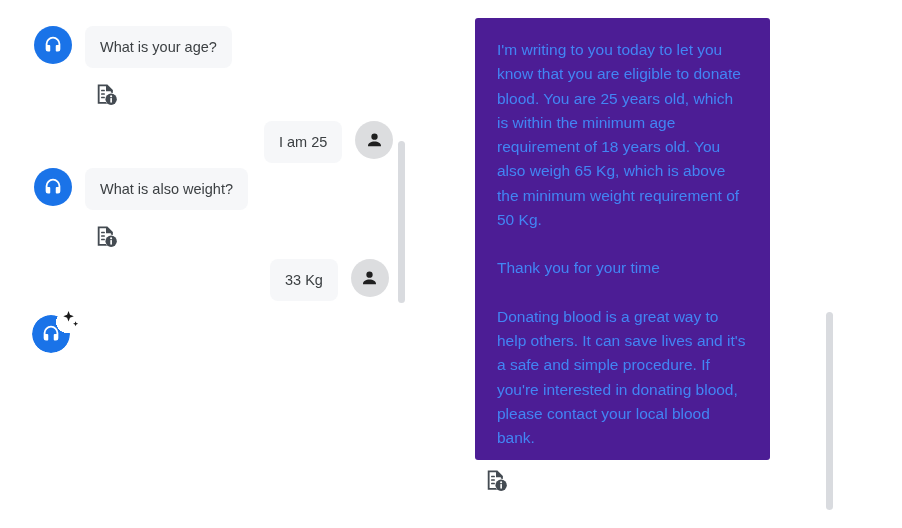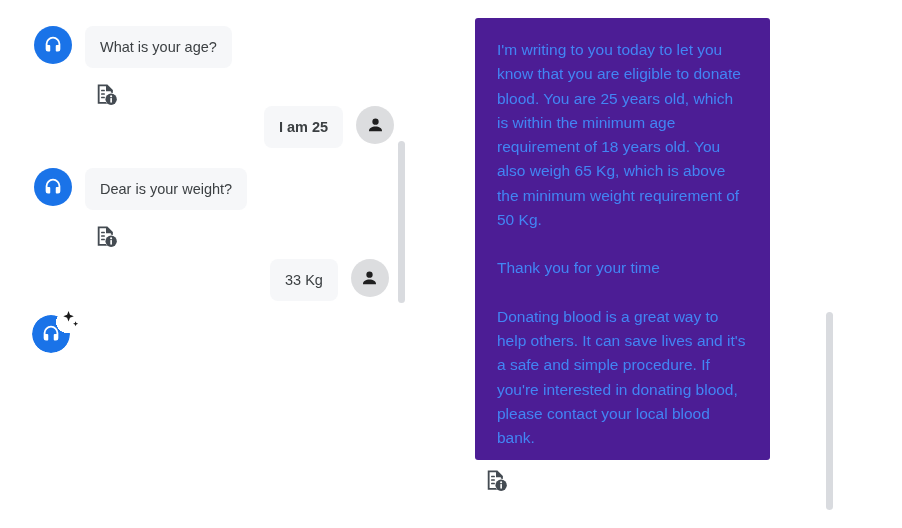--- a/index.html
+++ b/index.html
@@ -148,38 +148,38 @@
         <rect x="6.6" y="7.2" width="4.2" height="1.7" rx="0.6" fill="#444b52"></rect>
         <rect x="6.6" y="11.0" width="4.2" height="1.7" rx="0.6" fill="#444b52"></rect>
         <rect x="6.6" y="14.8" width="4.2" height="1.7" rx="0.6" fill="#444b52"></rect>
         <circle cx="17.6" cy="17.6" r="6.2" fill="#444b52"></circle>
         <circle cx="17.6" cy="14.3" r="1.15" fill="#ffffff"></circle>
         <rect x="16.7" y="16.1" width="1.8" height="5.4" rx="0.9" fill="#ffffff"></rect>
       </svg>
     </div>
   </div>
 
-  <div class="msg-row" style="left:264px; top:106px;font-weight:bold;">
+  <div class="msg-row" style="left:264px; top:121px;">
     <div class="bubble" style="margin-right:13px;">I am 25</div>
     <div class="avatar user">
       <svg width="21" height="21" viewBox="0 0 24 24" fill="#1f1f1f" aria-hidden="true">
         <circle cx="12" cy="7.6" r="3.6"></circle>
         <path d="M12 13.2c-4.1 0-7.4 2.2-7.4 4.5v.9h14.8v-.9c0-2.3-3.3-4.5-7.4-4.5z"></path>
       </svg>
     </div>
   </div>
 
   <div class="msg-row" style="left:34px; top:168px;">
     <div class="avatar agent">
       <svg width="22" height="22" viewBox="0 0 24 24" fill="#ffffff" aria-hidden="true">
         <path d="M12 3a8 8 0 00-8 8v5.5A2.5 2.5 0 006.5 19H8a1 1 0 001-1v-5a1 1 0 00-1-1H6v-1a6 6 0 0112 0v1h-2a1 1 0 00-1 1v5a1 1 0 001 1h1.5A2.5 2.5 0 0020 16.5V11a8 8 0 00-8-8z"></path>
       </svg>
     </div>
     <div style="margin-left:13px;">
-      <div class="bubble">Dear is your weight?</div>
+      <div class="bubble">What is also weight?</div>
       <svg class="doc-icon" style="margin-top:14px; margin-left:10px;" viewBox="0 0 24 26">
         <path d="M3 1.5h10.5L19.5 7.5v3.2a7.2 7.2 0 00-2.2-.35V9H12V3.5H5v17h7.0a7.2 7.2 0 001.35 2H3z" fill="#444b52"></path>
         <rect x="6.6" y="7.2" width="4.2" height="1.7" rx="0.6" fill="#444b52"></rect>
         <rect x="6.6" y="11.0" width="4.2" height="1.7" rx="0.6" fill="#444b52"></rect>
         <rect x="6.6" y="14.8" width="4.2" height="1.7" rx="0.6" fill="#444b52"></rect>
         <circle cx="17.6" cy="17.6" r="6.2" fill="#444b52"></circle>
         <circle cx="17.6" cy="14.3" r="1.15" fill="#ffffff"></circle>
         <rect x="16.7" y="16.1" width="1.8" height="5.4" rx="0.9" fill="#ffffff"></rect>
       </svg>
     </div>

